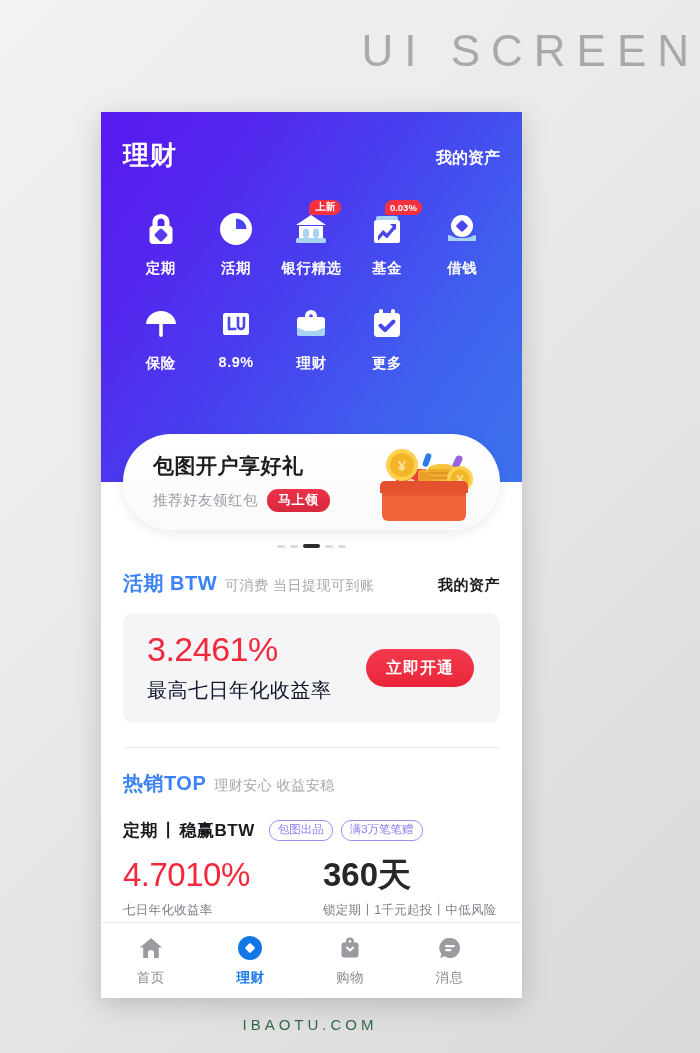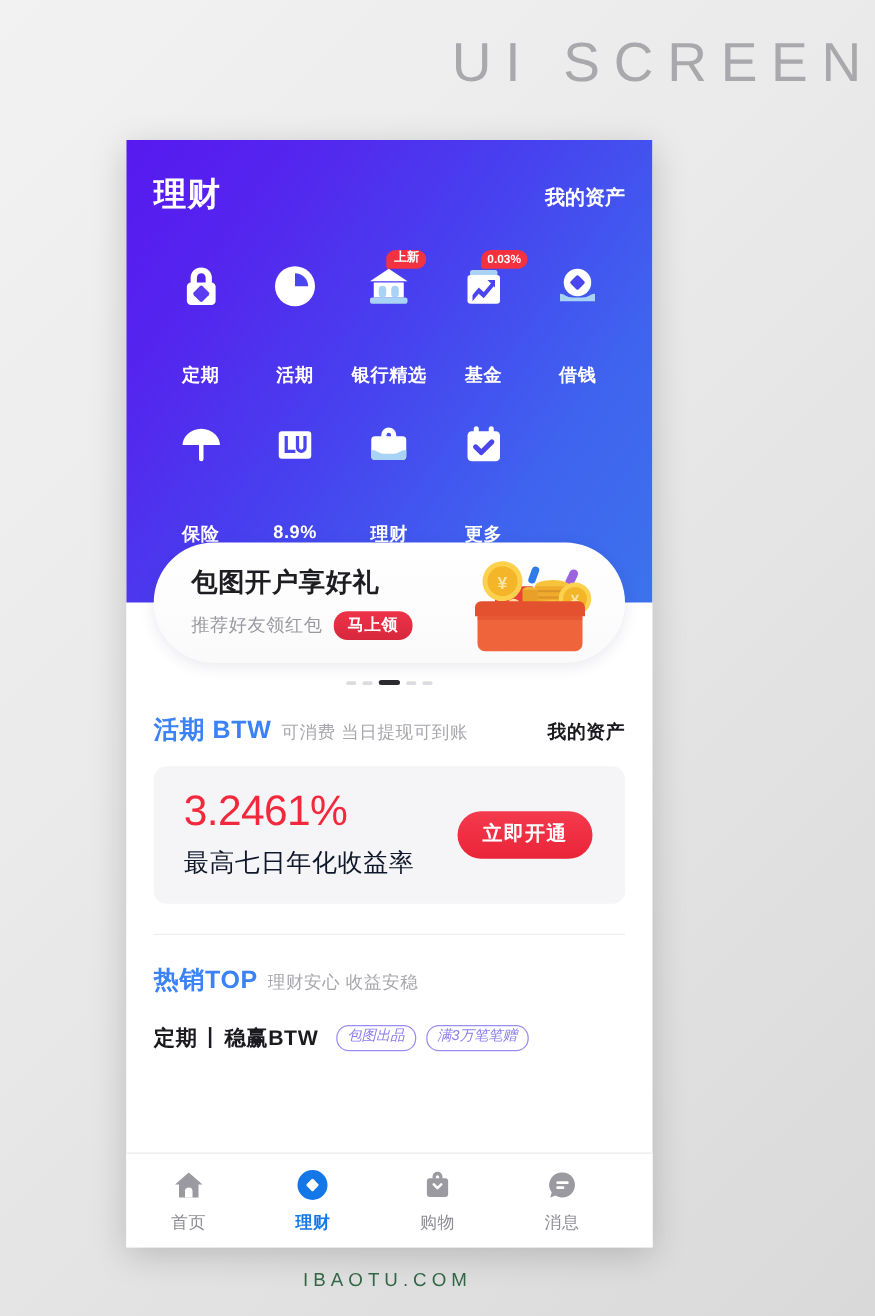--- a/index.html
+++ b/index.html
@@ -66,21 +66,20 @@
   
   .grid {
     margin-top: 36px;
     display: grid;
     grid-template-columns: repeat(5, 1fr);
     row-gap: 26px;
   }
   .cell {
     display: flex; flex-direction: column; align-items: center;
     position: relative;
-    gap: 32px;
   }
   .cell-icon {
     width: 40px; height: 40px;
     position: relative;
     display: flex; align-items: center; justify-content: center;
   }
   .cell-label {
     margin-top: 10px;
     color: #ffffff;
     font-size: 14.5px;
@@ -191,21 +190,20 @@
   .prod-name .en { font-weight: 700; }
   .chips { display: flex; gap: 8px; }
   .chip {
     border: 1px solid #9a8df2;
     color: #8b7cf0;
     font-size: 11.5px;
     border-radius: 10px;
     padding: 2.5px 8px 3.5px;
     white-space: nowrap;
     line-height: 1.15;
-    font-style: italic;
   }
   .stats { display: flex; margin-top: 16px; }
   .stat { flex: 0 0 auto; }
   .stat:first-child { width: 200px; }
   .stat-num { font-size: 33px; font-weight: 400; color: #f2283c; line-height: 1; letter-spacing: -.5px; }
   .stat-num.dark { color: #26262b; font-weight: 700; letter-spacing: 0; }
   .stat-cap { margin-top: 11px; font-size: 12.5px; color: #7e7e87; letter-spacing: .3px; }
 
   
   .tabbar {
@@ -424,20 +422,30 @@
     <div class="prod-row">
       <div class="prod-name">
         <span>定期</span><span class="sep">丨</span><span>稳赢</span><span class="en">BTW</span>
       </div>
       <div class="chips">
         <span class="chip">包图出品</span>
         <span class="chip">满3万笔笔赠</span>
       </div>
     </div>
 
+    <div class="stats">
+      <div class="stat">
+        <div class="stat-num">4.7010%</div>
+        <div class="stat-cap">七日年化收益率</div>
+      </div>
+      <div class="stat">
+        <div class="stat-num dark">360天</div>
+        <div class="stat-cap">锁定期丨1千元起投丨中低风险</div>
+      </div>
+    </div>
   </div>
 
   <div class="tabbar">
 
     <div class="tab">
       <span class="tab-ico">
         <svg viewBox="0 0 26 26" width="26" height="26">
           <path d="M13 3 2 12.5h3.2V23h15.6V12.5H24z" fill="#9a9aa0"></path>
           <path d="M10 23v-5a3 3 0 0 1 6 0v5z" fill="#ffffff"></path>
         </svg>

